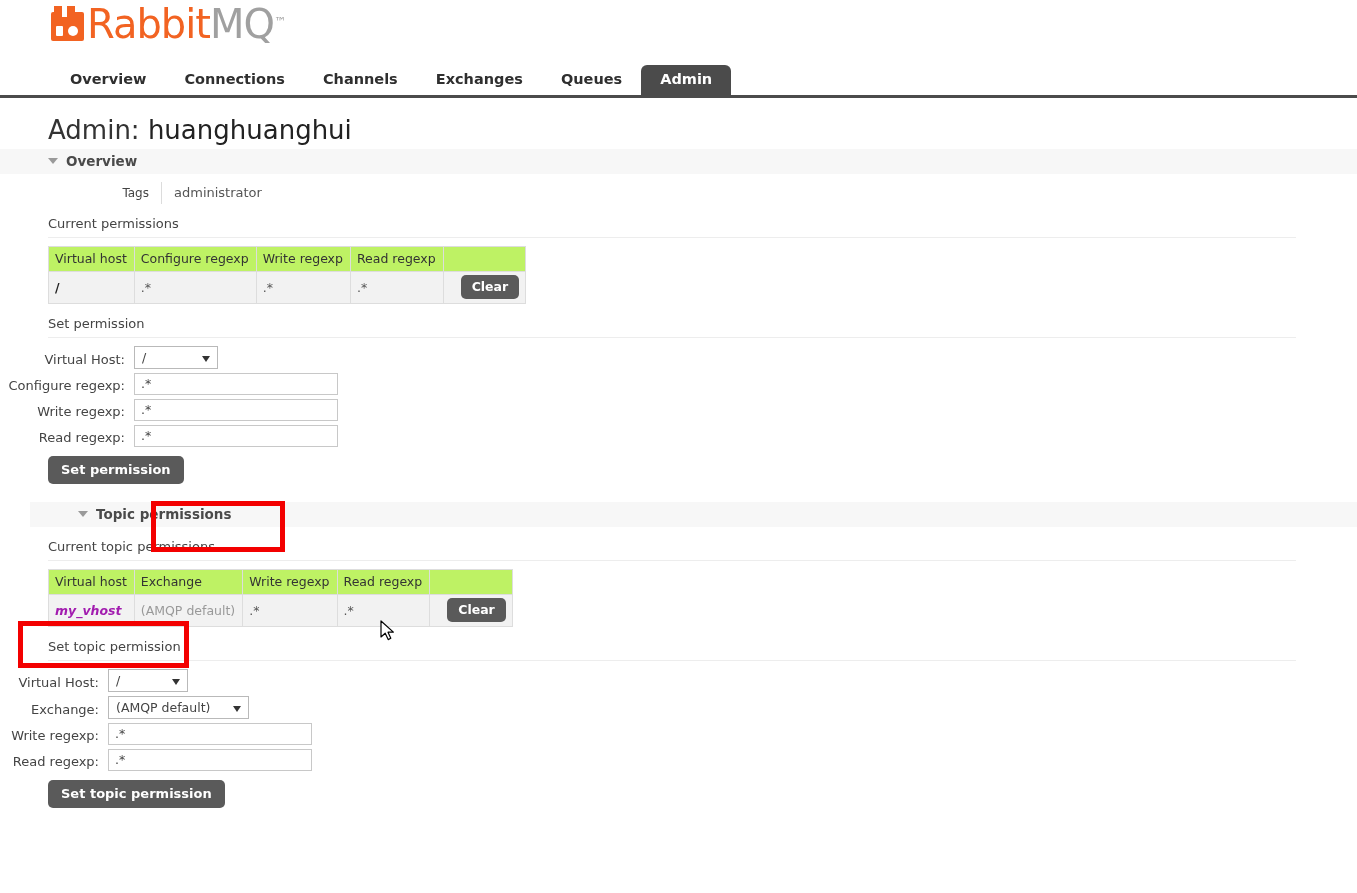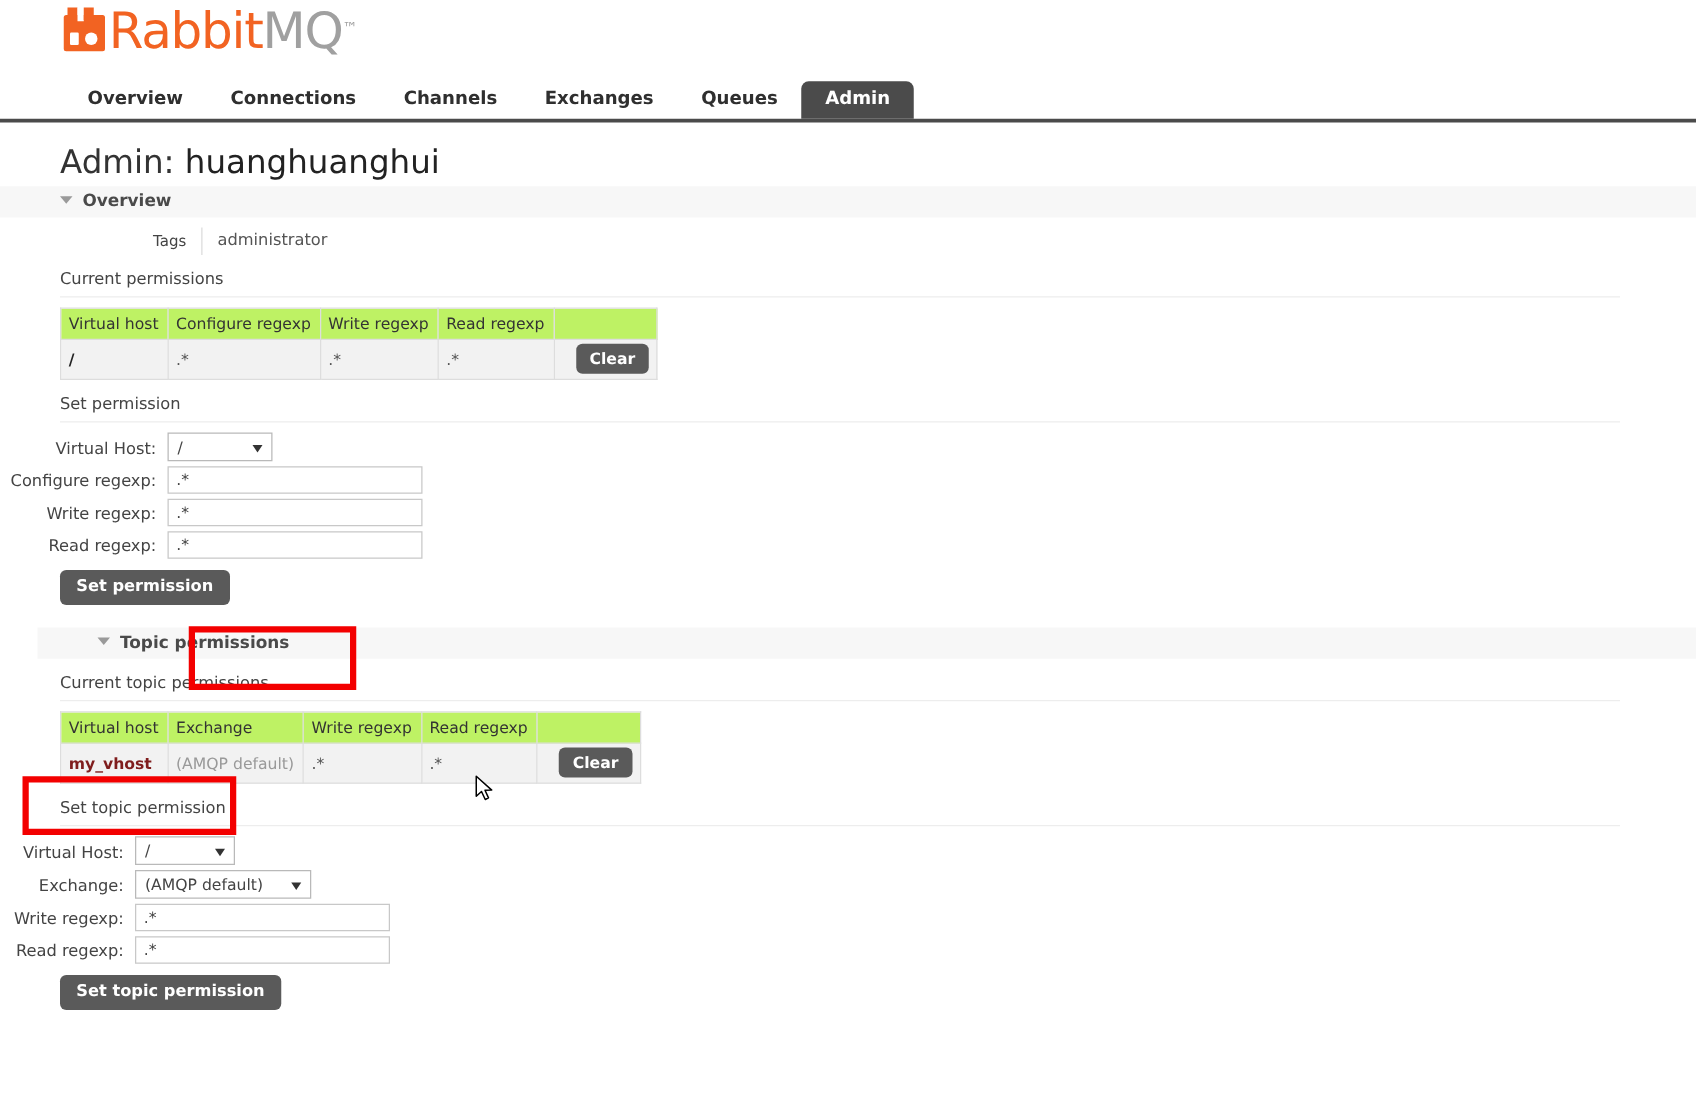--- a/index.html
+++ b/index.html
@@ -218,21 +218,21 @@
     white-space: nowrap;
   }
   table.perm td {
     background: #f2f2f2;
     border: 1px solid #dddddd;
     color: #555555;
     padding: 5px 7px 6px 6px;
     vertical-align: middle;
     white-space: nowrap;
   }
-  table.perm td.vhost { color: #7f1d1d; font-weight: bold; }
+  table.perm td.vhost { color: #a21caf; font-weight: bold; font-style: italic; }
   table.perm td.vhost-slash { color: #222; font-weight: bold; }
   table.perm td.muted { color: #999999; }
   table.perm td.btn-cell { padding: 3px 6px 4px 17px; }
 
   .btn {
     display: inline-block;
     background: #5a5a5a;
     color: #ffffff;
     border: none;
     border-radius: 5px;

